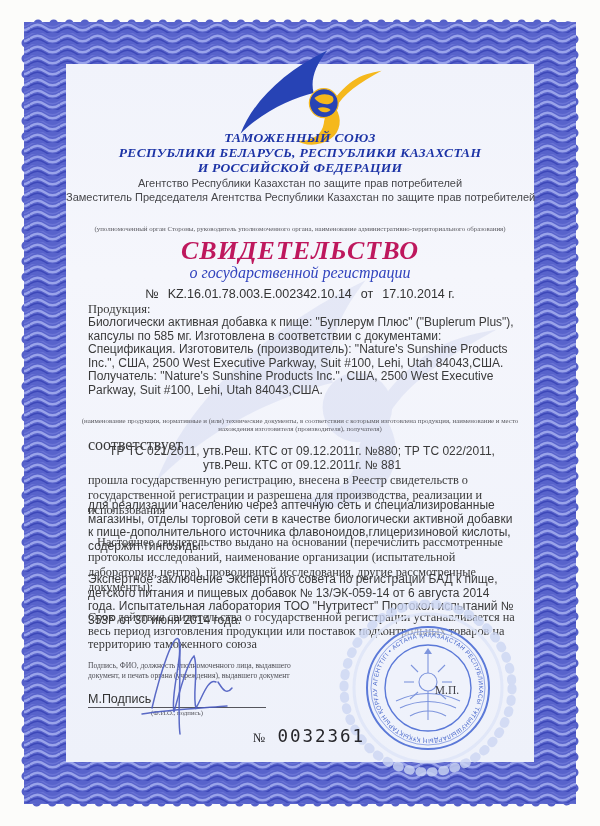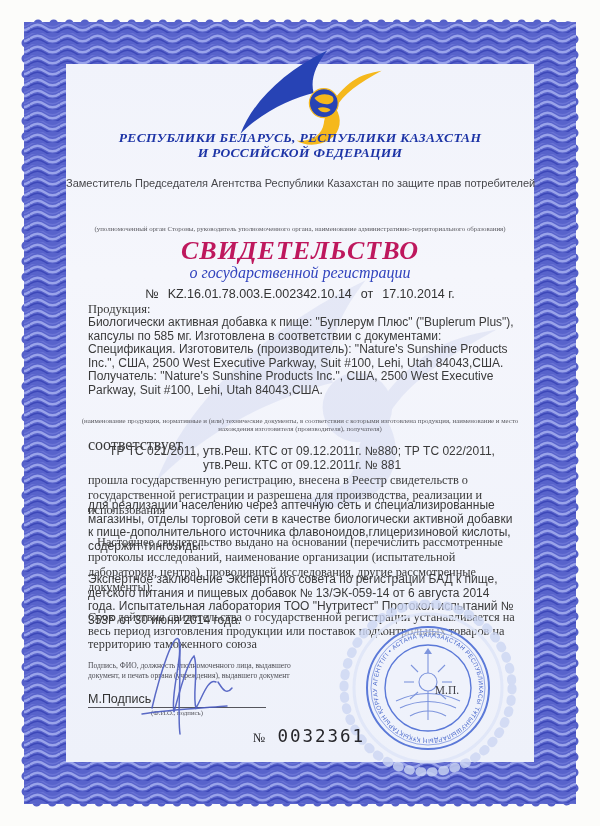--- a/index.html
+++ b/index.html
@@ -92,25 +92,27 @@
 
 <svg class="abs logo" width="170" height="104" viewBox="0 0 200 120">
   <path d="M132 4 C118 22 112 38 116 54 C92 60 58 74 30 102 C44 66 78 30 132 4 Z" fill="#2743b5"></path>
   <path d="M196 28 C170 42 150 56 142 72 C150 84 148 100 136 108 C122 118 104 116 96 110 C112 112 126 104 128 90 C130 76 140 56 162 40 C172 33 184 30 196 28 Z" fill="#f5b81c"></path>
   <circle cx="128" cy="66" r="17" fill="#2743b5" stroke="#f5b81c" stroke-width="1.4"></circle>
   <path d="M117 60 C122 55 132 54 138 58 C141 62 139 66 134 67 C128 68 121 66 117 60 Z" fill="#f5b81c"></path>
   <path d="M121 72 C126 70 133 71 136 74 C132 78 124 78 121 72 Z" fill="#f5b81c"></path>
 </svg>
 
 <div class="abs center union">
+  <div>ТАМОЖЕННЫЙ СОЮЗ</div>
   <div>РЕСПУБЛИКИ БЕЛАРУСЬ, РЕСПУБЛИКИ КАЗАХСТАН</div>
   <div>И РОССИЙСКОЙ ФЕДЕРАЦИИ</div>
 </div>
 
 <div class="abs center agency">
+  <div class="nowrap">Агентство Республики Казахстан по защите прав потребителей</div>
   <div class="nowrap">Заместитель Председателя Агентства Республики Казахстан по защите прав потребителей</div>
 </div>
 
 <div class="abs center tiny-note note1">(уполномоченный орган Стороны, руководитель уполномоченного органа, наименование административно-территориального образования)</div>
 
 <div class="abs center title-main">СВИДЕТЕЛЬСТВО</div>
 <div class="abs center title-sub">о государственной регистрации</div>
 
 <div class="abs center numline">
   <span>№</span>

